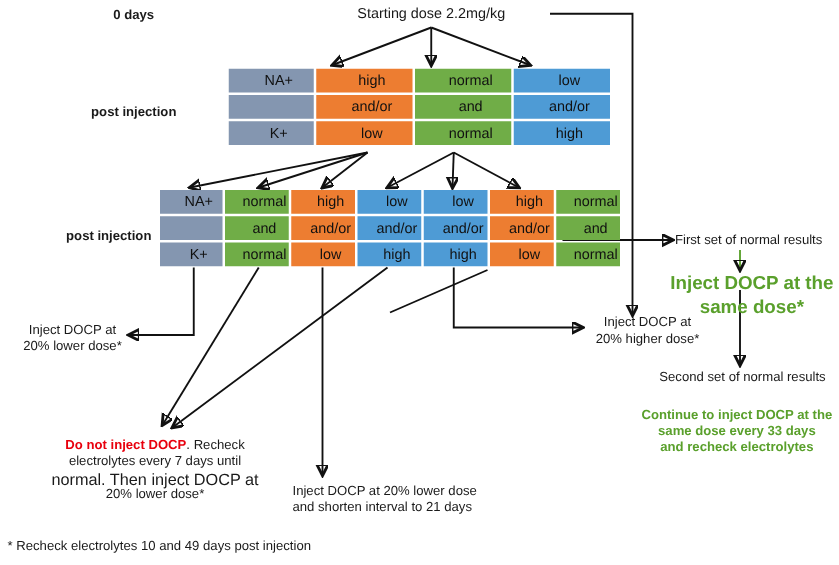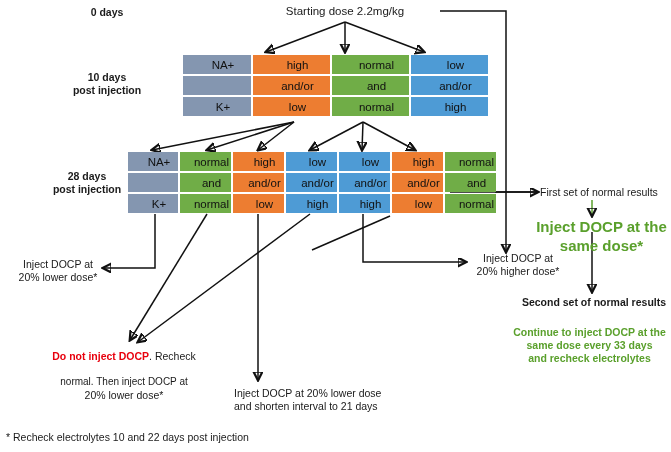--- a/index.html
+++ b/index.html
@@ -68,24 +68,22 @@
 
     <line x1="506" y1="192" x2="506" y2="252" marker-end="url(#ah)"></line>
 
     <line x1="592" y1="200" x2="592" y2="216" marker-end="url(#ahg)" class="gstroke"></line>
 
     <line x1="592" y1="232" x2="592" y2="292" marker-end="url(#ah)"></line>
   </svg>
 
   <div class="txt bold center" style="left:52px;top:6px;width:110px;font-size:10.5px;text-align:center;">0 days</div>
 
-  <div class="txt bold center" style="left:52px;top:71px;width:110px;font-size:10.5px;">10 days</div>
   <div class="txt bold center" style="left:52px;top:84px;width:110px;font-size:10.5px;">post injection</div>
 
-  <div class="txt bold center" style="left:32px;top:170px;width:110px;font-size:10.5px;">28 days</div>
   <div class="txt bold center" style="left:32px;top:183px;width:110px;font-size:10.5px;">post injection</div>
 
   <div class="txt center" style="left:265px;top:4px;width:160px;font-size:11.5px;">Starting dose 2.2mg/kg</div>
 
   <div id="t10">
       <div class="cell c-grey" style="left: 183px; top: 55px; width: 68px; height: 19px;">NA+</div>
       <div class="cell c-grey" style="left: 183px; top: 76px; width: 68px; height: 19px;"></div>
       <div class="cell c-grey" style="left: 183px; top: 97px; width: 68px; height: 19px;">K+</div>
       <div class="cell" style="background: rgb(237, 125, 49); left: 253px; top: 55px; width: 77px; height: 19px;">high</div>
       <div class="cell" style="background: rgb(237, 125, 49); left: 253px; top: 76px; width: 77px; height: 19px;">and/or</div>
@@ -124,31 +122,32 @@
 
   <div class="txt center" style="left:12px;top:258px;width:92px;font-size:10.5px;">Inject DOCP at</div>
   <div class="txt center" style="left:12px;top:271px;width:92px;font-size:10.5px;">20% lower dose*</div>
 
   <div class="txt center" style="left:468px;top:252px;width:100px;font-size:10.5px;">Inject DOCP at</div>
   <div class="txt center" style="left:468px;top:265px;width:100px;font-size:10.5px;">20% higher dose*</div>
 
   <div class="txt center" style="left:24px;top:350px;width:200px;font-size:10.5px;">
     <span class="red">Do not inject DOCP</span><span>. Recheck</span>
   </div>
-  <div class="txt center" style="left:24px;top:376px;width:200px;font-size:10px;">normal. Then inject DOCP at</div>
+  <div class="txt center" style="left:24px;top:363px;width:200px;font-size:10.5px;">electrolytes every 7 days until</div>
+  <div class="txt center" style="left:24px;top:376px;width:200px;font-size:13px;">normal. Then inject DOCP at</div>
   <div class="txt center" style="left:24px;top:389px;width:200px;font-size:10.5px;">20% lower dose*</div>
 
   <div class="txt left" style="left:234px;top:387px;width:210px;font-size:10.5px;">Inject DOCP at 20% lower dose</div>
   <div class="txt left" style="left:234px;top:400px;width:210px;font-size:10.5px;">and shorten interval to 21 days</div>
 
   <div class="txt left" style="left:540px;top:186px;width:140px;font-size:10.5px;">First set of normal results</div>
 
   <div class="txt center green" style="left:516px;top:218px;width:171px;font-size:15px;">Inject DOCP at the same dose*</div>
 
-  <div class="txt center" style="left:518px;top:296px;width:152px;font-size:10.5px;font-weight:bold;">Second set of normal results</div>
+  <div class="txt center" style="left:518px;top:296px;width:152px;font-size:10.5px;">Second set of normal results</div>
 
   <div class="txt center green" style="left:508px;top:326px;width:163px;font-size:10.5px;">Continue to inject DOCP at the</div>
   <div class="txt center green" style="left:508px;top:339px;width:163px;font-size:10.5px;">same dose every 33 days</div>
   <div class="txt center green" style="left:508px;top:352px;width:163px;font-size:10.5px;">and recheck electrolytes</div>
 
-  <div class="txt left" style="left:6px;top:431px;width:400px;font-size:10.5px;">* Recheck electrolytes 10 and 22 days post injection</div>
+  <div class="txt left" style="left:6px;top:431px;width:400px;font-size:10.5px;">* Recheck electrolytes 10 and 49 days post injection</div>
 
 </div>
 
 </body></html>

